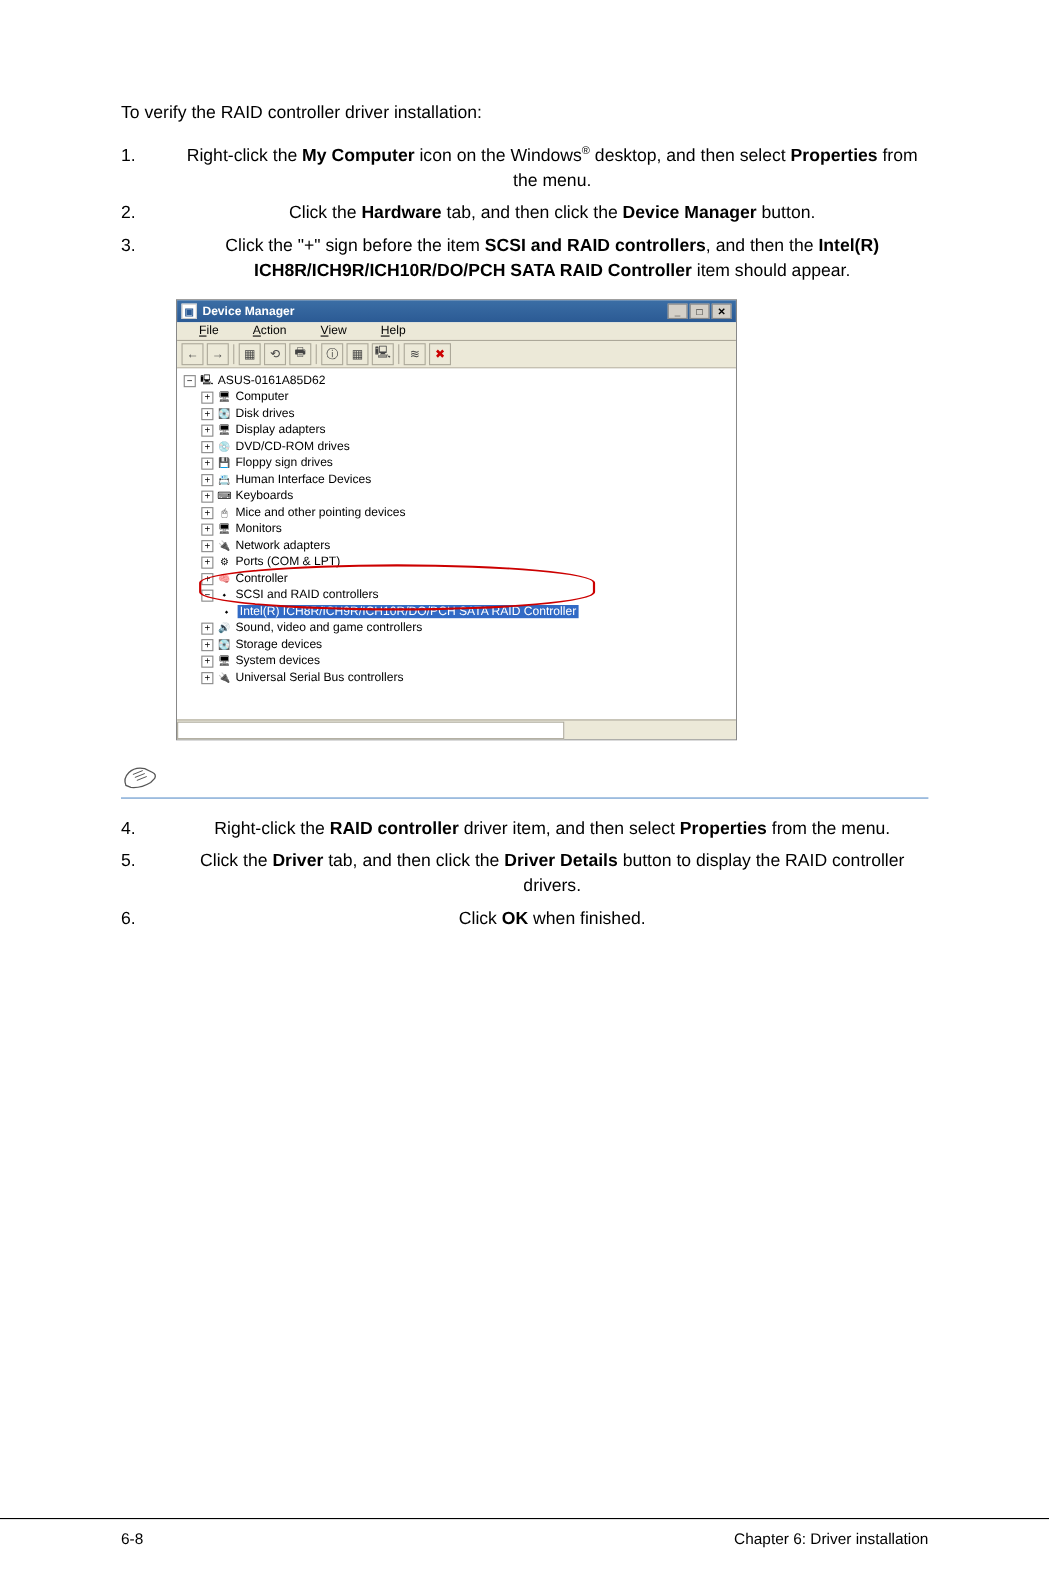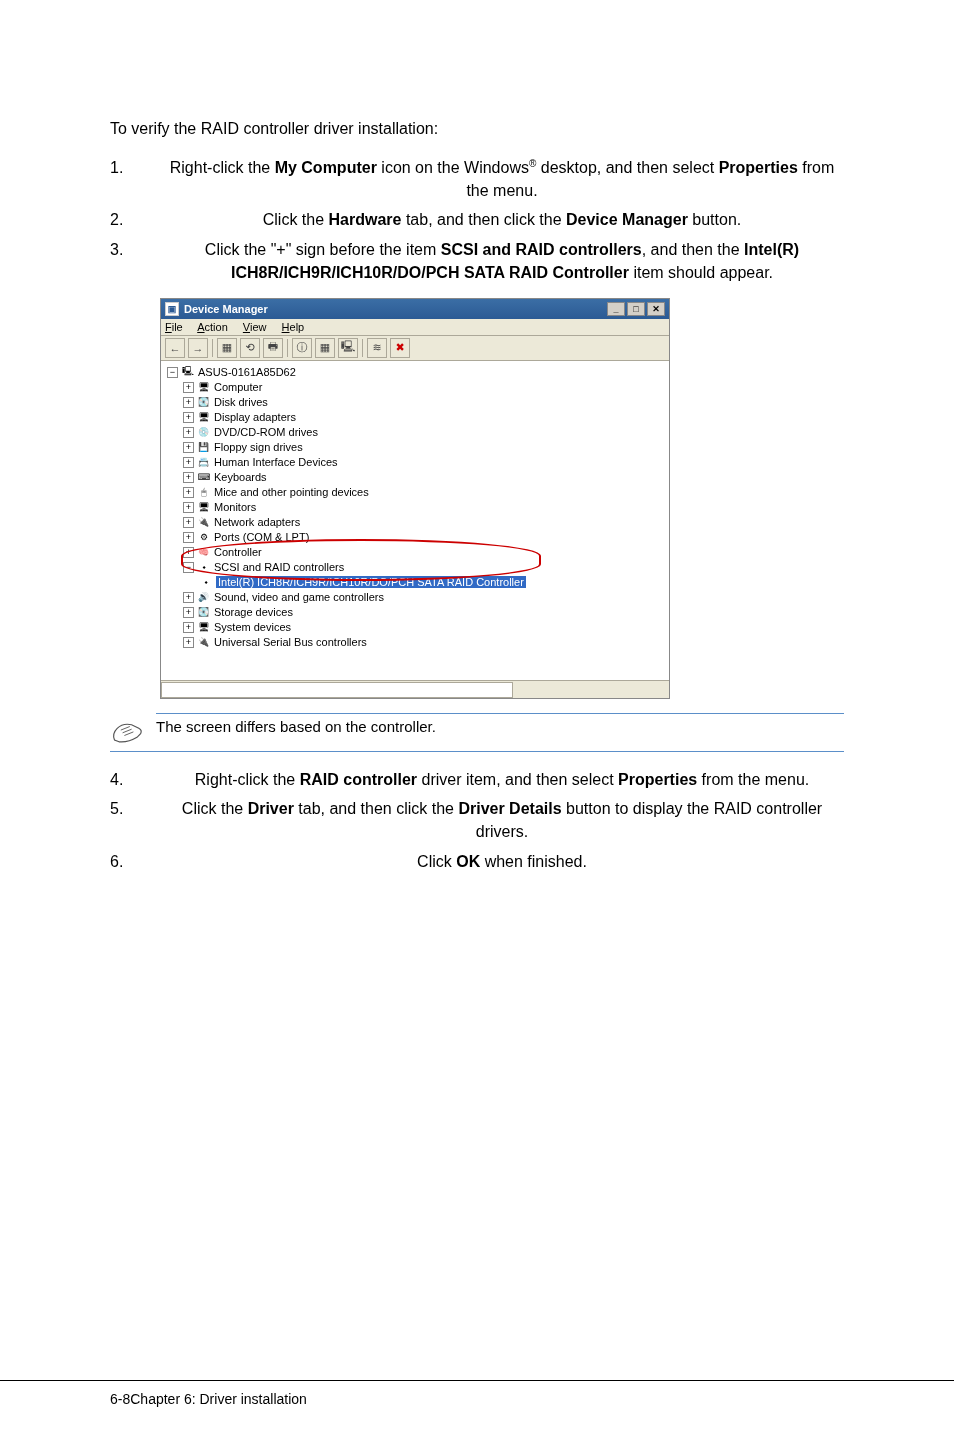--- a/index.html
+++ b/index.html
@@ -6,21 +6,21 @@
   body {
     margin: 0;
     font-family: Arial, Helvetica, sans-serif;
     background: #fff;
     color: #000;
     width: 954px;
     min-height: 1438px;
     padding: 0;
   }
   .page {
-    padding: 120px 110px 40px 110px;
+    padding: 94px 110px 40px 110px;
   }
   .intro {
     font-size: 16px;
     margin-bottom: 18px;
   }
   ol.steps {
     list-style: none;
     padding: 0;
     margin: 0 0 14px 0;
   }
@@ -81,20 +81,21 @@
     display: flex; align-items: center; justify-content: center;
     color: #000;
   }
   .dm-menu {
     background: #ece9d8;
     padding: 2px 4px;
     border-bottom: 1px solid #aca899;
   }
   .dm-menu span {
     margin-right: 12px;
+    margin-left: 16px;
   }
   .dm-menu span u { text-decoration: underline; }
   .dm-toolbar {
     background: #ece9d8;
     padding: 2px 4px;
     border-bottom: 1px solid #aca899;
     display: flex;
     align-items: center;
     gap: 3px;
   }
@@ -189,20 +190,21 @@
 
   .footer {
     position: absolute;
     top: 1380px;
     width: 954px;
     left: 0;
     padding: 0 110px;
     border-top: 1px solid #000;
     font-size: 14px;
     display: flex;
+    justify-content: space-between;
     padding-top: 10px;
   }
 </style>
 </head>
 <body>
 
 <div class="page">
 
   <div class="intro">To verify the RAID controller driver installation:</div>
 
@@ -362,21 +364,20 @@
       <div class="circle-ann" style="left:20px; top:178px; width:360px; height:42px;"></div>
     </div>
     <div class="dm-status"></div>
   </div>
 
   <div class="note-row">
     <svg class="hand-icon" viewBox="0 0 40 30">
       <path d="M5 25 Q2 18 8 12 Q14 6 24 8 L32 12 Q36 14 34 18 L30 22 Q20 28 10 27 Z" fill="none" stroke="#555" stroke-width="1.3"></path>
       <path d="M12 14 L22 10 M14 17 L24 13 M16 20 L26 16" stroke="#555" stroke-width="1" fill="none"></path>
     </svg>
-    <div class="note-box">The screen differs based on the controller.</div>
   </div>
 
   <ol class="steps">
     <li>
       <span class="num">4.</span>
       <span class="body">
         <span>Right-click the </span><span class="b">RAID controller</span><span> driver item, and then select </span><span class="b">Properties</span><span> from the menu.</span>
       </span>
     </li>
     <li>

